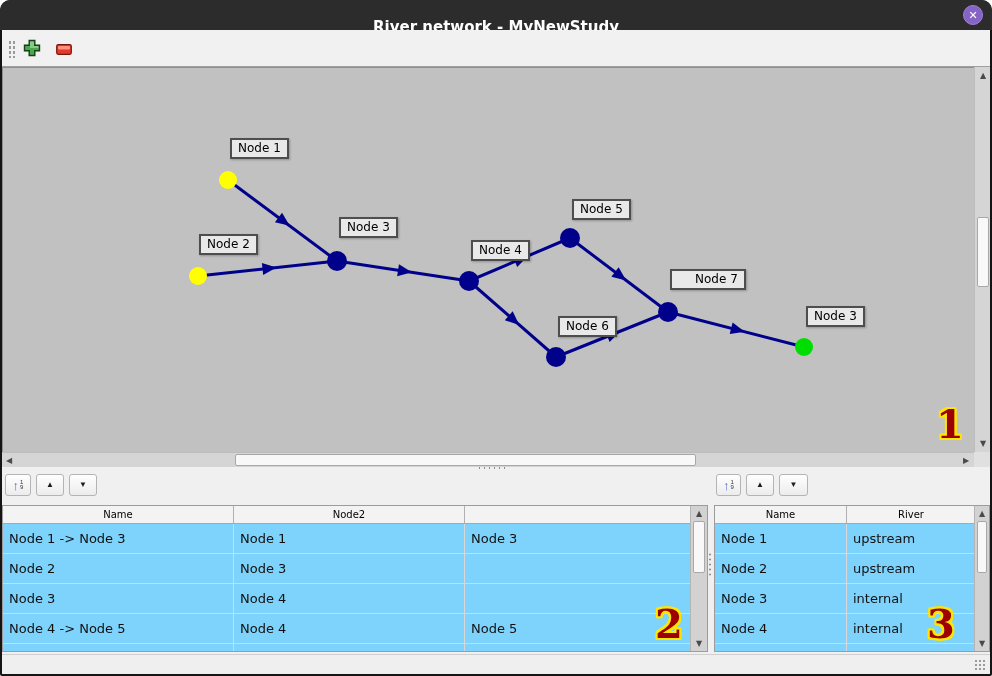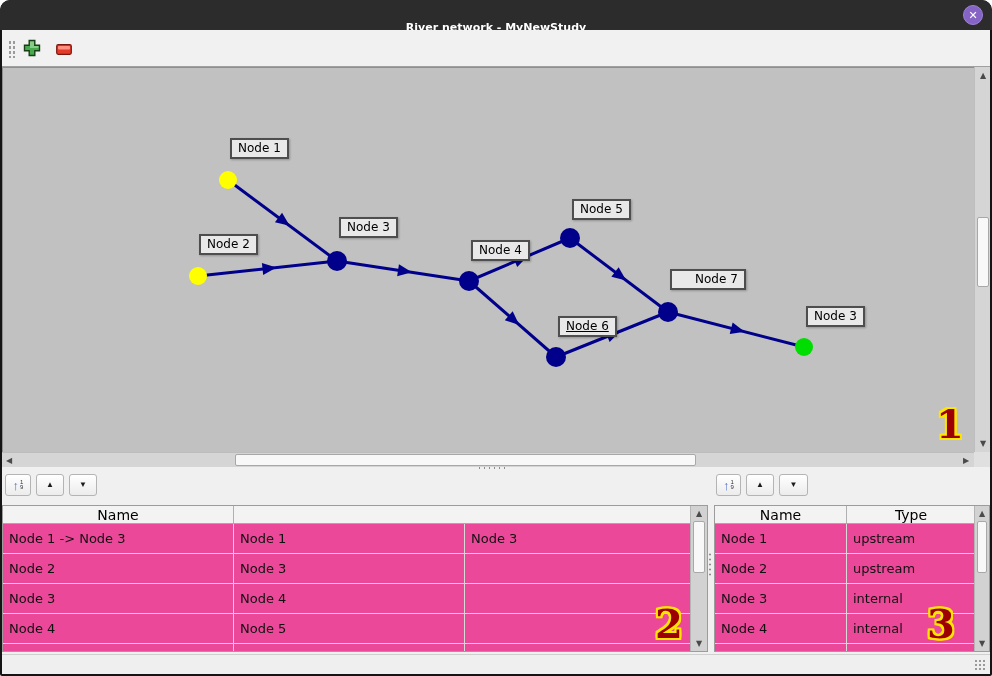--- a/index.html
+++ b/index.html
@@ -4,21 +4,21 @@
 <style>
   html,body{margin:0;padding:0;background:#ffffff;}
   *{box-sizing:border-box;}
   .window{position:relative;width:992px;height:676px;background:#f0f0f0;
     border-radius:10px 10px 2px 2px;overflow:hidden;
     box-shadow:inset 0 0 0 2px #141414;
     font-family:"DejaVu Sans","Liberation Sans",sans-serif;}
   
   .titlebar{position:absolute;left:0;top:0;width:992px;height:30px;background:#2c2c2c;
     border-radius:10px 10px 0 0;display:flex;align-items:center;justify-content:center;}
-  .title{color:#ffffff;font-size:11px;font-weight:bold;margin-top:24px;}
+  .title{color:#ffffff;font-size:15px;font-weight:bold;margin-top:24px;}
   .close-btn{position:absolute;right:9px;top:5px;width:20px;height:20px;border-radius:50%;
     background:#8564c6;border:1px solid #9d82d6;display:flex;align-items:center;justify-content:center;cursor:default;}
   .close-btn i{font-style:normal;color:#ffffff;font-size:11px;font-weight:bold;line-height:1;}
   
   .main-toolbar{position:absolute;left:2px;top:30px;width:988px;height:37px;background:#f1f1f1;
     border-bottom:1px solid #a0a0a0;}
   .tb-handle{position:absolute;left:6px;top:10px;width:8px;height:18px;
     background-image:radial-gradient(#9a9a9a 1px,transparent 1.2px);background-size:4px 5px;}
   .icon-btn{position:absolute;top:0;background:none;border:none;padding:0;margin:0;cursor:default;}
   .tb-add{left:21px;top:9px;}
@@ -56,23 +56,23 @@
   #n-sort{left:716px;width:25px;} #n-up{left:746px;width:28px;} #n-down{left:779px;width:29px;}
   .sort-arrow{color:#4a6bc8;font-size:13px;font-weight:bold;line-height:1;font-style:normal;}
   .sort-digits{display:flex;flex-direction:column;margin-left:1px;}
   .sort-digits i{font-style:normal;font-size:6px;line-height:5px;color:#333;}
   .tri-icon{font-style:normal;font-size:8px;color:#1a1a1a;line-height:1;}
   
   .table{position:absolute;top:505px;height:147px;background:#ffffff;border:1px solid #9c9c9c;overflow:hidden;}
   #branches-table{left:2px;width:706px;}
   #nodes-table{left:714px;width:276px;}
   .thead{display:grid;height:18px;background:#f3f3f3;border-bottom:1px solid #a8a8a8;}
-  .th{display:flex;align-items:center;justify-content:center;font-size:14px;color:#000;
+  .th{display:flex;align-items:center;justify-content:center;font-size:10px;color:#000;
     border-right:1px solid #b0b0b0;}
-  .trow{display:grid;height:30px;border-bottom:1px solid #d8d8d8;background:#ec4899;}
+  .trow{display:grid;height:30px;border-bottom:1px solid #d8d8d8;background:#7dd3fc;}
   .trow.partial{height:12px;border-bottom:none;}
   .td{display:flex;align-items:center;padding-left:6px;font-size:13px;color:#111;
     border-right:1px solid #d8d8d8;overflow:hidden;white-space:nowrap;}
   .cols-b{grid-template-columns:231px 231px 1fr;width:689px;}
   .cols-n{grid-template-columns:132px 1fr;width:261px;}
   .vscroll-table{position:absolute;top:0;right:0;height:145px;background:#d2d2d2;border-left:1px solid #b5b5b5;}
   #branches-table .vscroll-table{width:17px;}
   #nodes-table .vscroll-table{width:15px;}
   .vscroll-table .up{left:0;top:1px;width:100%;}
   .vscroll-table .down{left:0;bottom:1px;width:100%;}
@@ -163,21 +163,21 @@
         <circle cx="567" cy="170" r="10" fill="#00008b"></circle>
         <circle cx="553" cy="289" r="10" fill="#00008b"></circle>
         <circle cx="665" cy="244" r="10" fill="#00008b"></circle>
         <circle cx="801" cy="279" r="9" fill="#00dd00"></circle>
       </svg>
   <div class="node-label" style="left: 227px; top: 70px;">Node 1</div>
       <div class="node-label" style="left: 196px; top: 166px;">Node 2</div>
       <div class="node-label" style="left: 336px; top: 149px;">Node 3</div>
       <div class="node-label" style="left: 468px; top: 172px;">Node 4</div>
       <div class="node-label" style="left: 569px; top: 131px;">Node 5</div>
-      <div class="node-label" style="left: 555px; top: 248px; text-decoration: underline;">Node 6</div>
+      <div class="node-label" style="left: 555px; top: 248px;">Node 6</div>
       <div class="node-label" style="left: 667px; top: 201px; padding-left: 23px;">Node 7</div>
       <div class="node-label" style="left: 803px; top: 238px;">Node 3</div>
     </div>
   <span class="annotation ann-1">1</span>
 
   <div class="vscroll-canvas">
     <i class="sb-arrow up">▲</i>
     <span class="vthumb"></span>
     <i class="sb-arrow down">▼</i>
   </div>
@@ -214,36 +214,38 @@
   <button class="ttool" id="n-up">
     <i class="tri-icon">▲</i>
   </button>
   <button class="ttool" id="n-down">
     <i class="tri-icon">▼</i>
   </button>
 
   <div class="table" id="branches-table">
     <div class="thead cols-b">
         <span class="th">Name</span>
+        <span class="th">Node2</span>
       </div>
     <div class="tbody">
         <div class="trow cols-b">
           <span class="td">Node 1 -&gt; Node 3</span>
           <span class="td">Node 1</span>
           <span class="td">Node 3</span>
         </div>
         <div class="trow cols-b">
           <span class="td">Node 2</span>
           <span class="td">Node 3</span>
         </div>
         <div class="trow cols-b">
           <span class="td">Node 3</span>
           <span class="td">Node 4</span>
         </div>
         <div class="trow cols-b">
+          <span class="td">Node 4 -&gt; Node 5</span>
           <span class="td">Node 4</span>
           <span class="td">Node 5</span>
         </div>
         <div class="trow partial cols-b">
           <span class="td"></span>
           <span class="td"></span>
           <span class="td"></span>
         </div>
       </div>
     <div class="vscroll-table">
@@ -251,21 +253,21 @@
       <span class="tthumb"></span>
       <i class="sb-arrow down">▼</i>
     </div>
   </div>
   <span class="table-splitter"></span>
   <span class="annotation ann-2">2</span>
 
   <div class="table" id="nodes-table">
     <div class="thead cols-n">
         <span class="th">Name</span>
-        <span class="th">Type</span>
+        <span class="th">River</span>
       </div>
     <div class="tbody">
         <div class="trow cols-n">
           <span class="td">Node 1</span>
           <span class="td">upstream</span>
         </div>
         <div class="trow cols-n">
           <span class="td">Node 2</span>
           <span class="td">upstream</span>
         </div>

